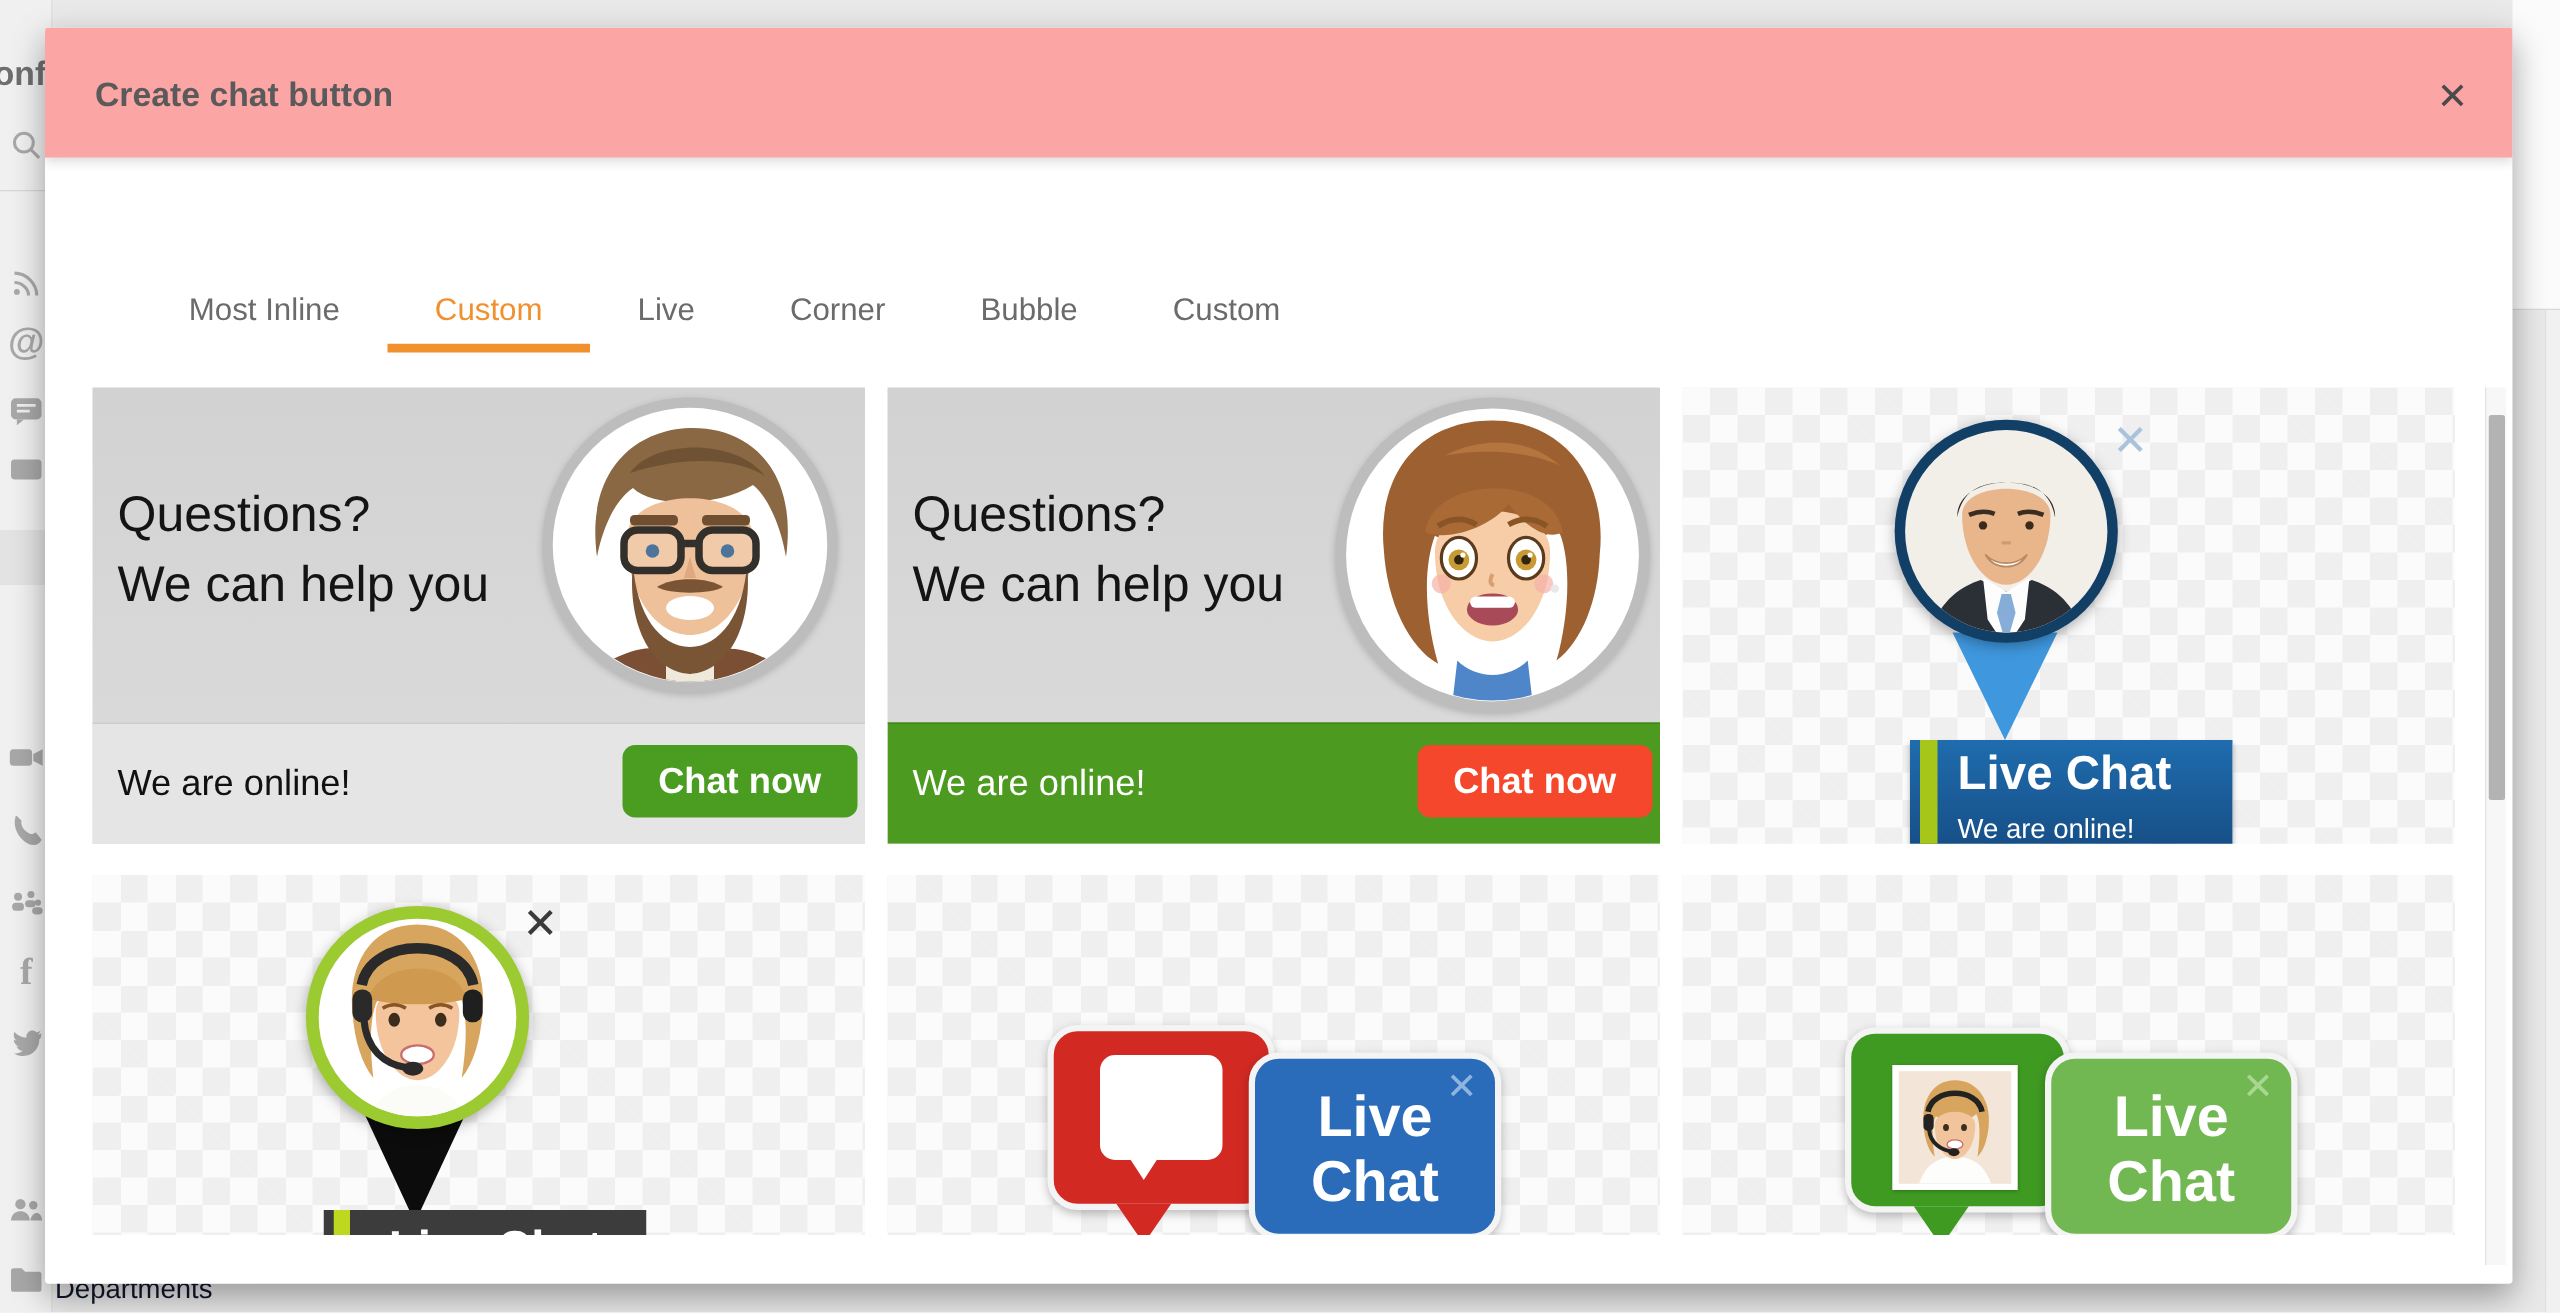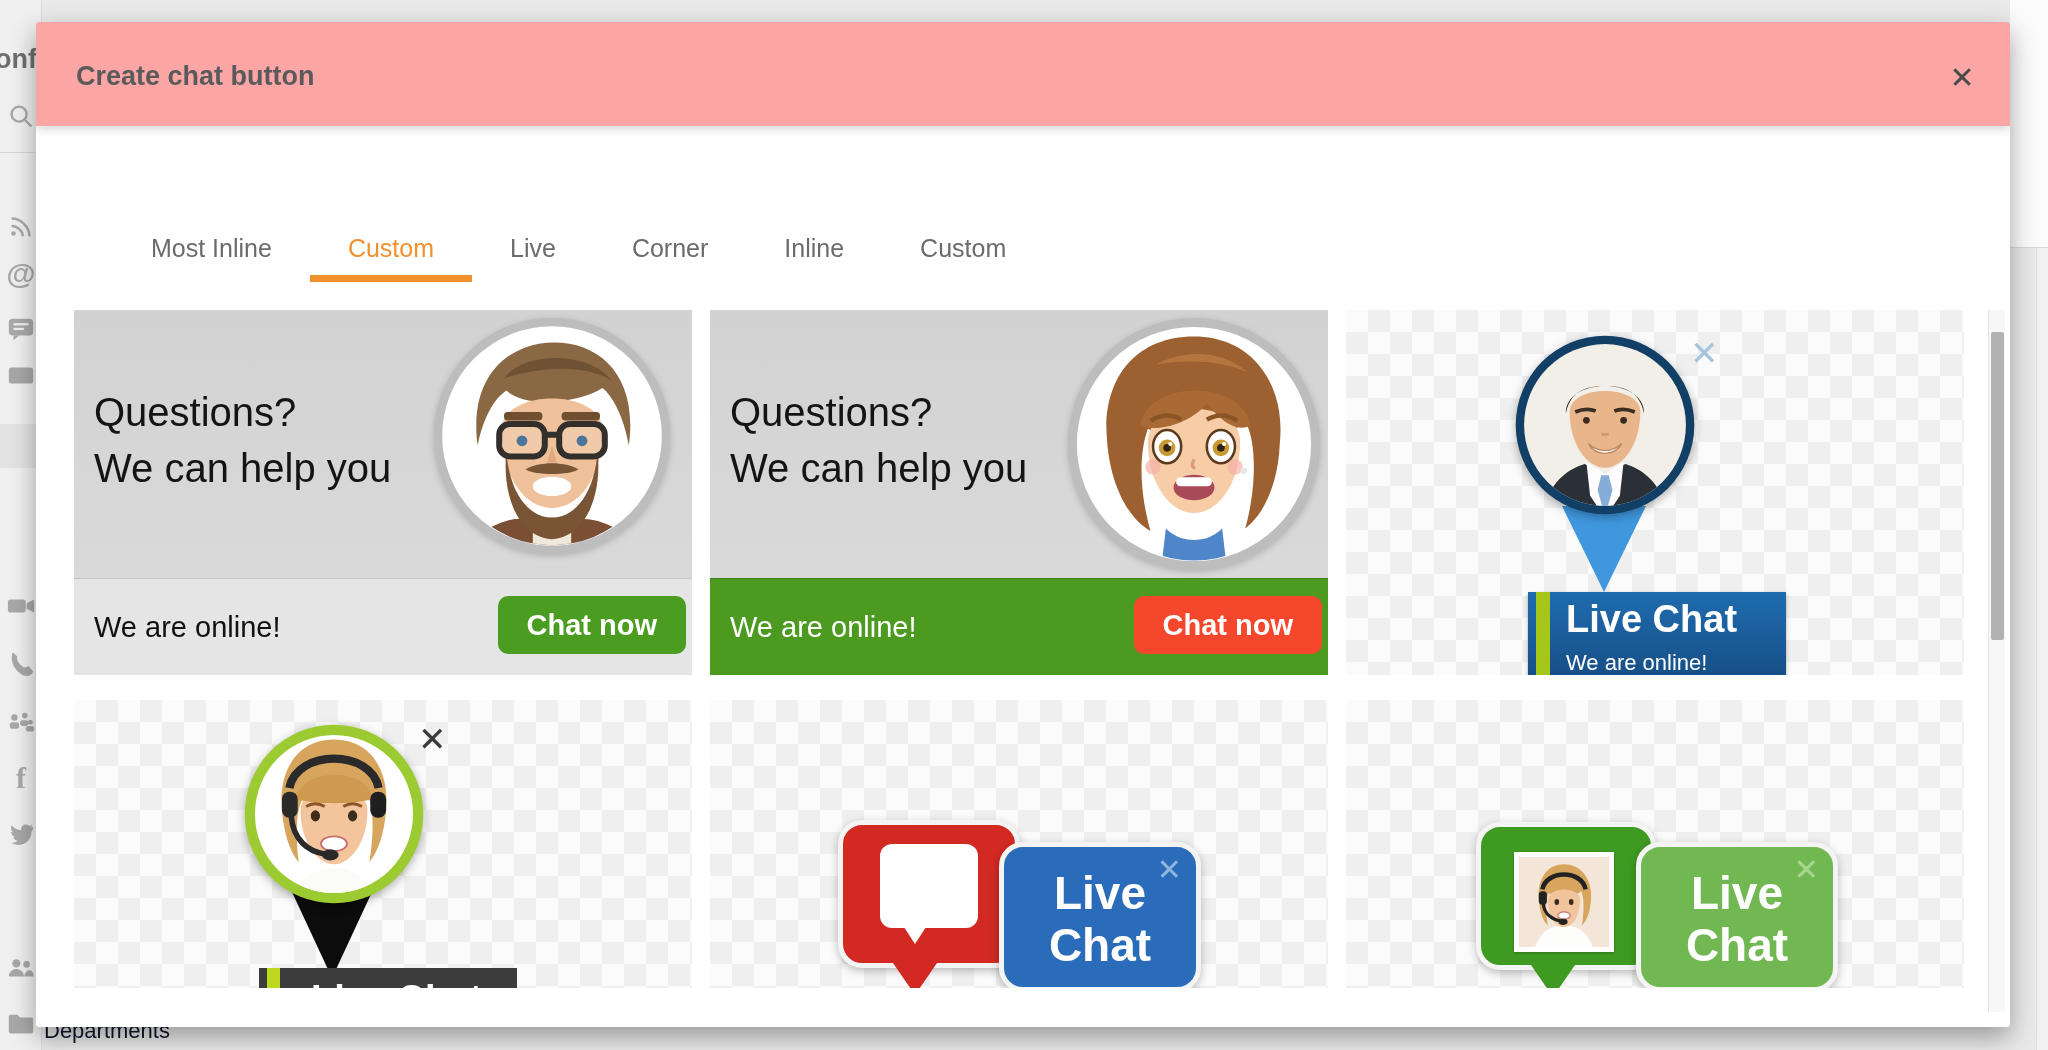--- a/index.html
+++ b/index.html
@@ -166,21 +166,21 @@
     <div class="modal-header">
       <div class="modal-title">Create chat button</div>
       <div class="modal-close">✕</div>
     </div>
 
     <div class="tabs">
       <div class="tab">Most Inline</div>
       <div class="tab active">Custom</div>
       <div class="tab">Live</div>
       <div class="tab">Corner</div>
-      <div class="tab">Inline</div>
+      <div class="tab">Bubble</div>
       <div class="tab">Custom</div>
     </div>
 
     <div class="card row1 c1 gray-grad">
       <div class="qtext">
         <div>Questions?</div>
         <div>We can help you</div>
       </div>
       <svg class="big-avatar" style="left:358px; top:6px; width:240px; height:240px;" viewBox="0 0 200 200">
         <circle cx="100" cy="100" r="95" fill="#ffffff" stroke="#bdbdbd" stroke-width="7"></circle>

